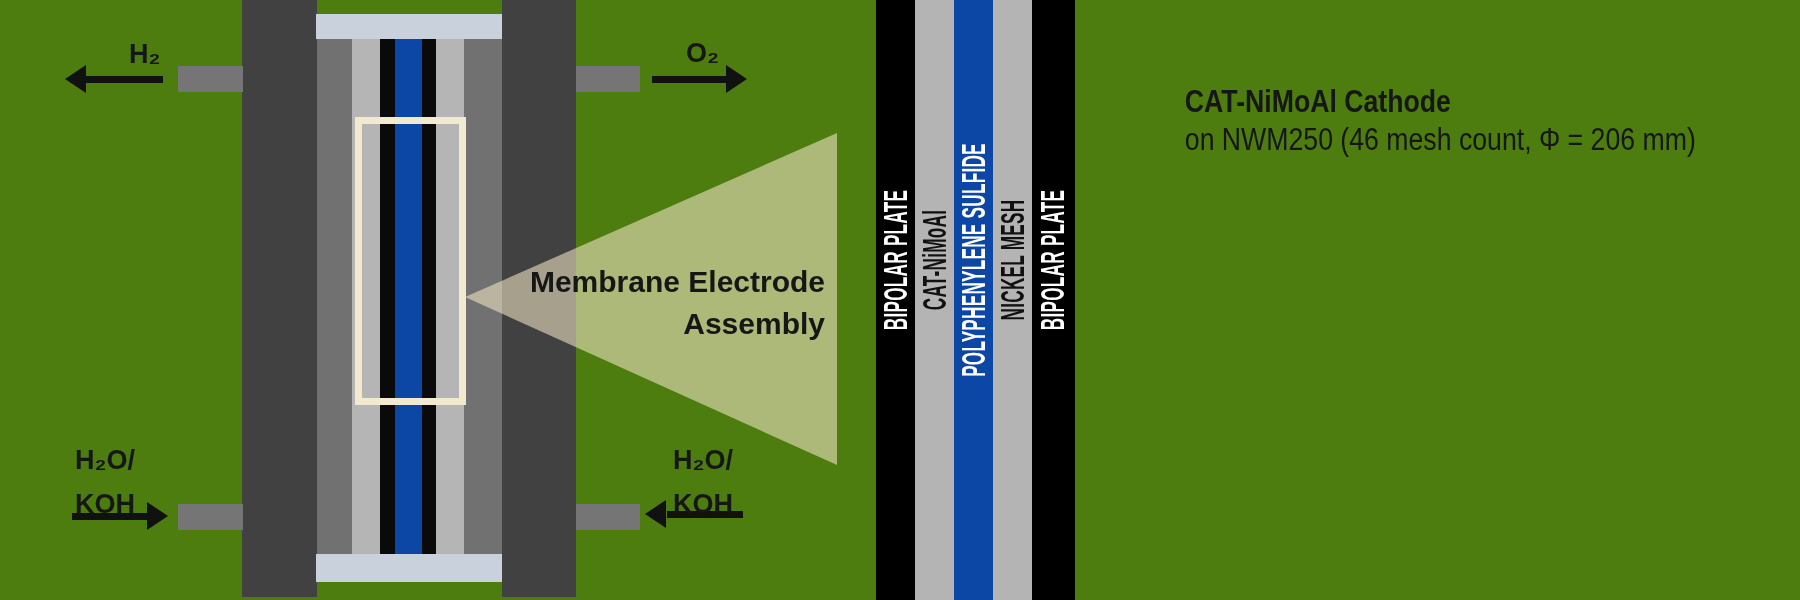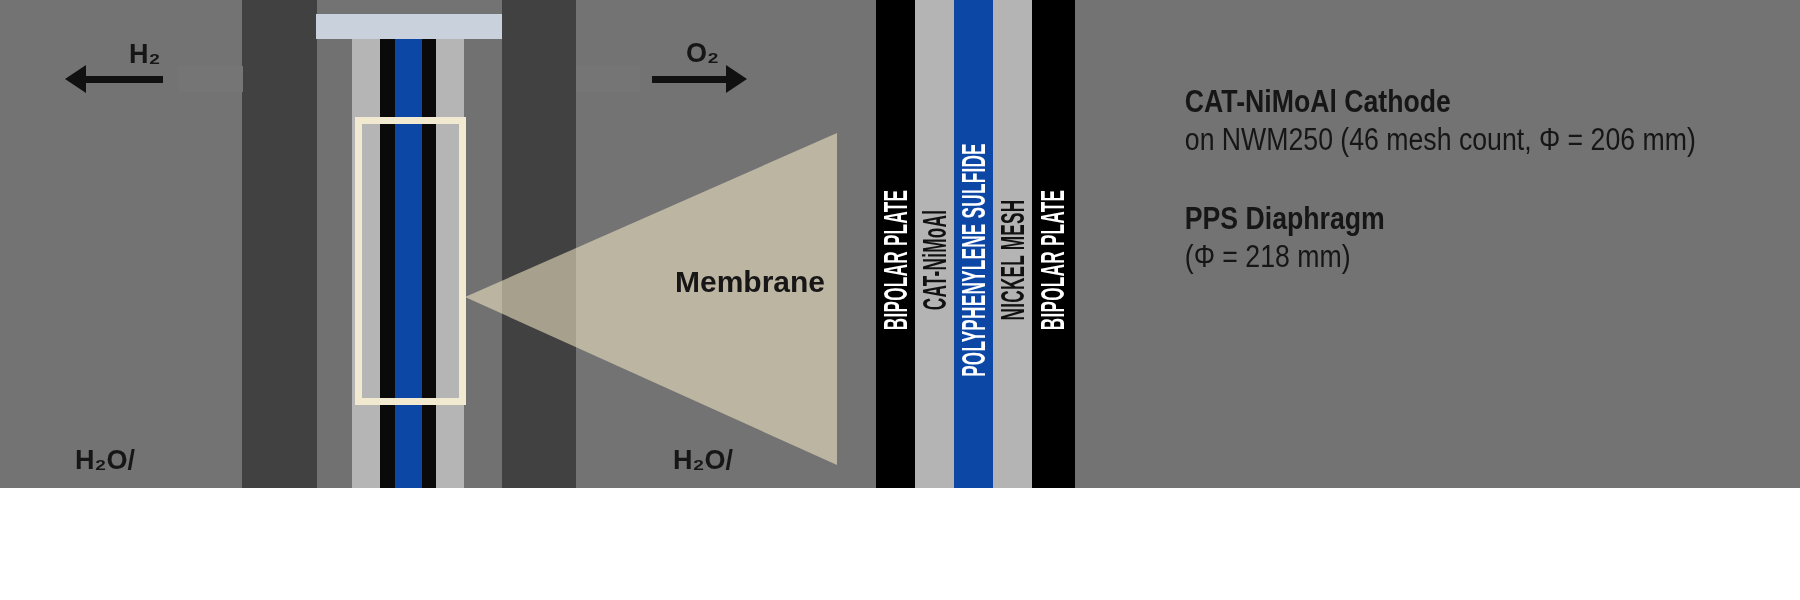--- a/index.html
+++ b/index.html
@@ -1,17 +1,17 @@
 <!DOCTYPE html>
 <html><head>
 <meta charset="utf-8">
 <style>
   html,body{margin:0;padding:0;background:#ffffff;}
   .canvas{
-    position:relative;width:1800px;height:488px;background:#737373;overflow:hidden;
+    position:relative;width:1800px;height:600px;background:#4d7c0f;overflow:hidden;
     font-family:"Liberation Sans","DejaVu Sans",sans-serif;color:#161616;
   }
   .abs{position:absolute;}
 
   
   .plate{background:#414141;top:0;height:597px;}
   .plate.left{left:242px;width:75px;}
   .plate.right{left:502px;width:74px;}
   .cap{left:316px;width:186px;background:#c9d1dd;}
   .cap.top{top:14px;height:25px;}
@@ -108,39 +108,36 @@
   </div>
 
   <div class="abs ahead pt-left" style="left:645px;top:500px;"></div>
   <div class="abs aline" style="left:667px;top:511px;width:76px;"></div>
   <div class="abs feed" style="left:653px;top:438px;width:100px;">
     <div>H₂O/</div>
     <div>KOH</div>
   </div>
 
   <div class="abs mea-label">
-    <div>Membrane</div>
+    <div>Membrane Electrode</div>
+    <div>Assembly</div>
   </div>
 
   <div class="abs band b-black" style="left:876px;width:39px;"></div>
   <div class="abs band b-gray" style="left:915px;width:39px;"></div>
   <div class="abs band b-blue" style="left:954px;width:39px;"></div>
   <div class="abs band b-gray" style="left:993px;width:39px;"></div>
   <div class="abs band b-black" style="left:1032px;width:43px;"></div>
 
   <div class="abs vlabel on-dark" style="left:896px;">BIPOLAR PLATE</div>
   <div class="abs vlabel on-light" style="left:935px;">CAT-NiMoAl</div>
   <div class="abs vlabel on-dark" style="left:974px;">POLYPHENYLENE SULFIDE</div>
   <div class="abs vlabel on-light" style="left:1013px;">NICKEL MESH</div>
   <div class="abs vlabel on-dark" style="left:1053px;">BIPOLAR PLATE</div>
 
   <div class="abs panel">
     <div class="group">
       <div class="pline ptitle">CAT-NiMoAl Cathode</div>
       <div class="pline">on NWM250 (46 mesh count, Φ = 206 mm)</div>
     </div>
-    <div class="group">
-      <div class="pline ptitle">PPS Diaphragm</div>
-      <div class="pline">(Φ = 218 mm)</div>
-    </div>
   </div>
 
 </div>
 
 </body></html>

